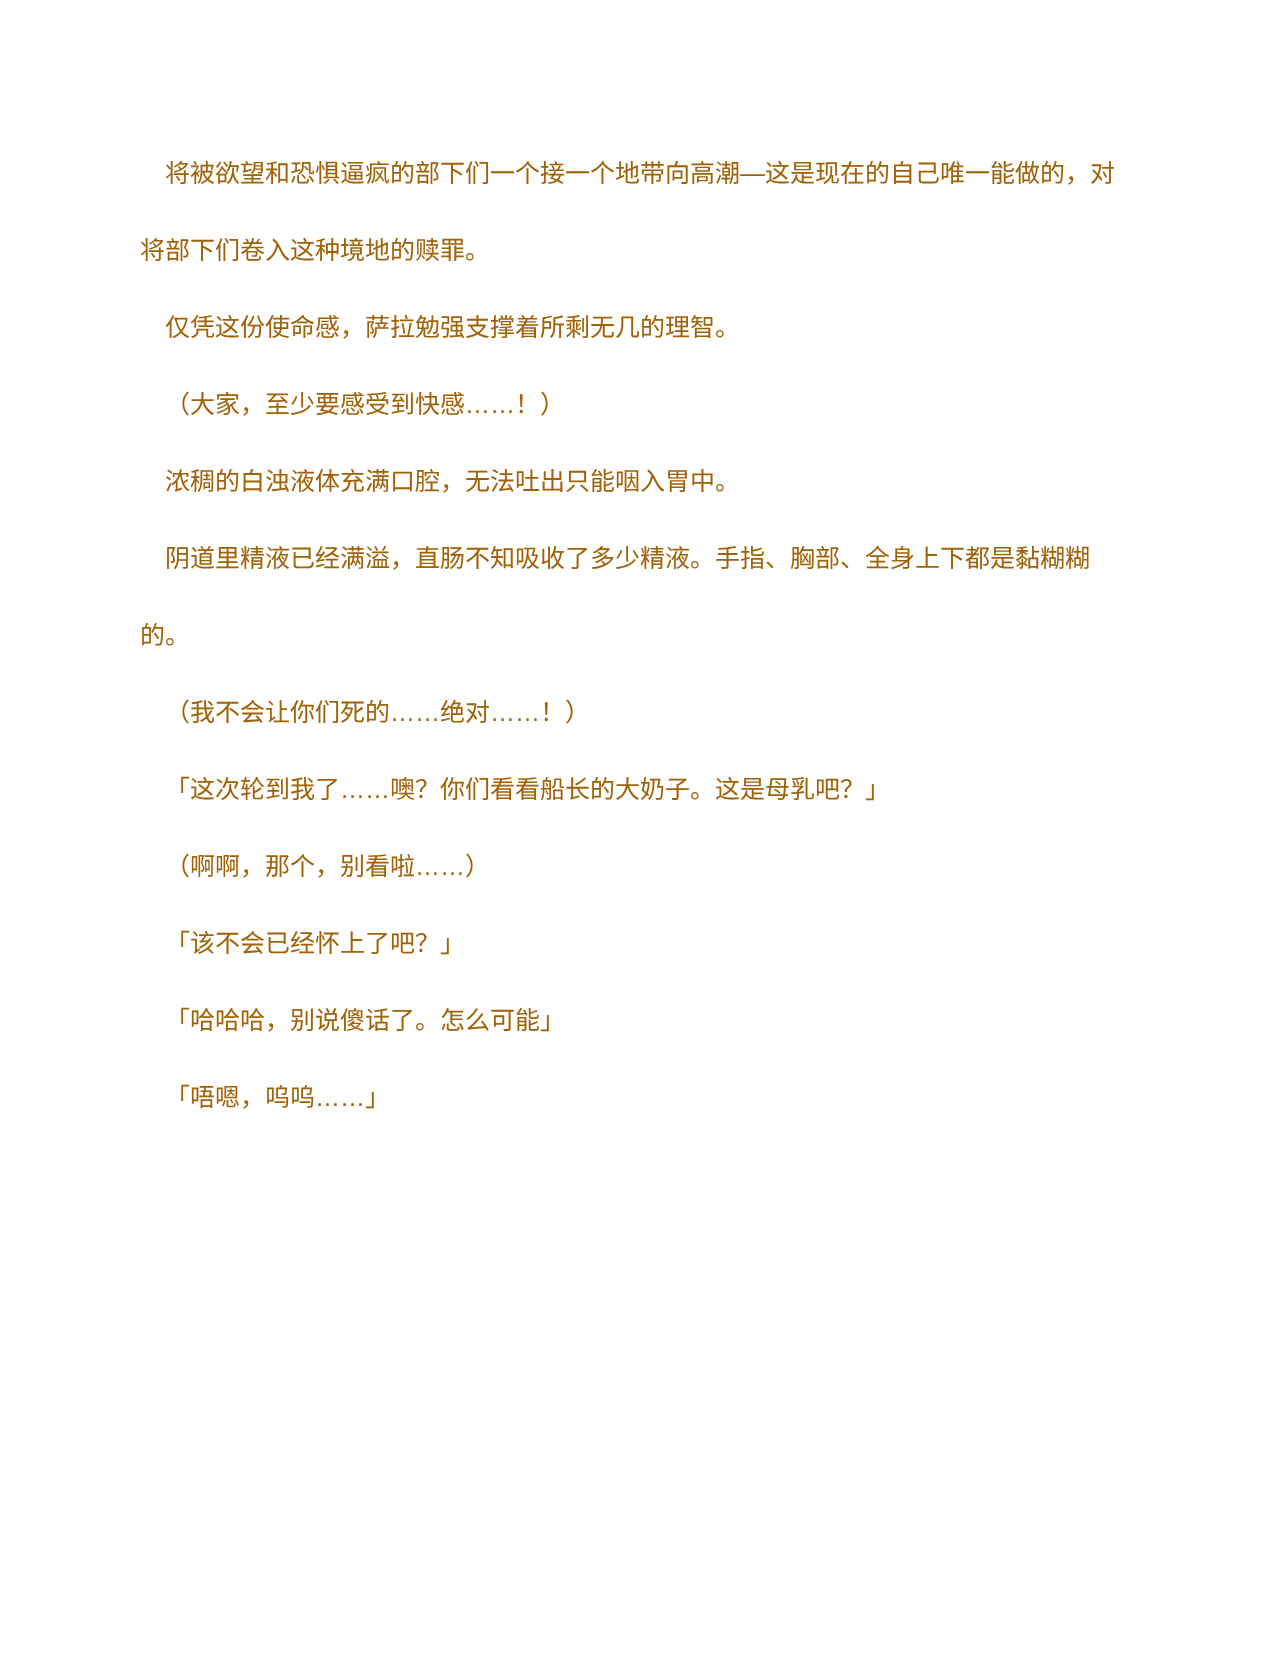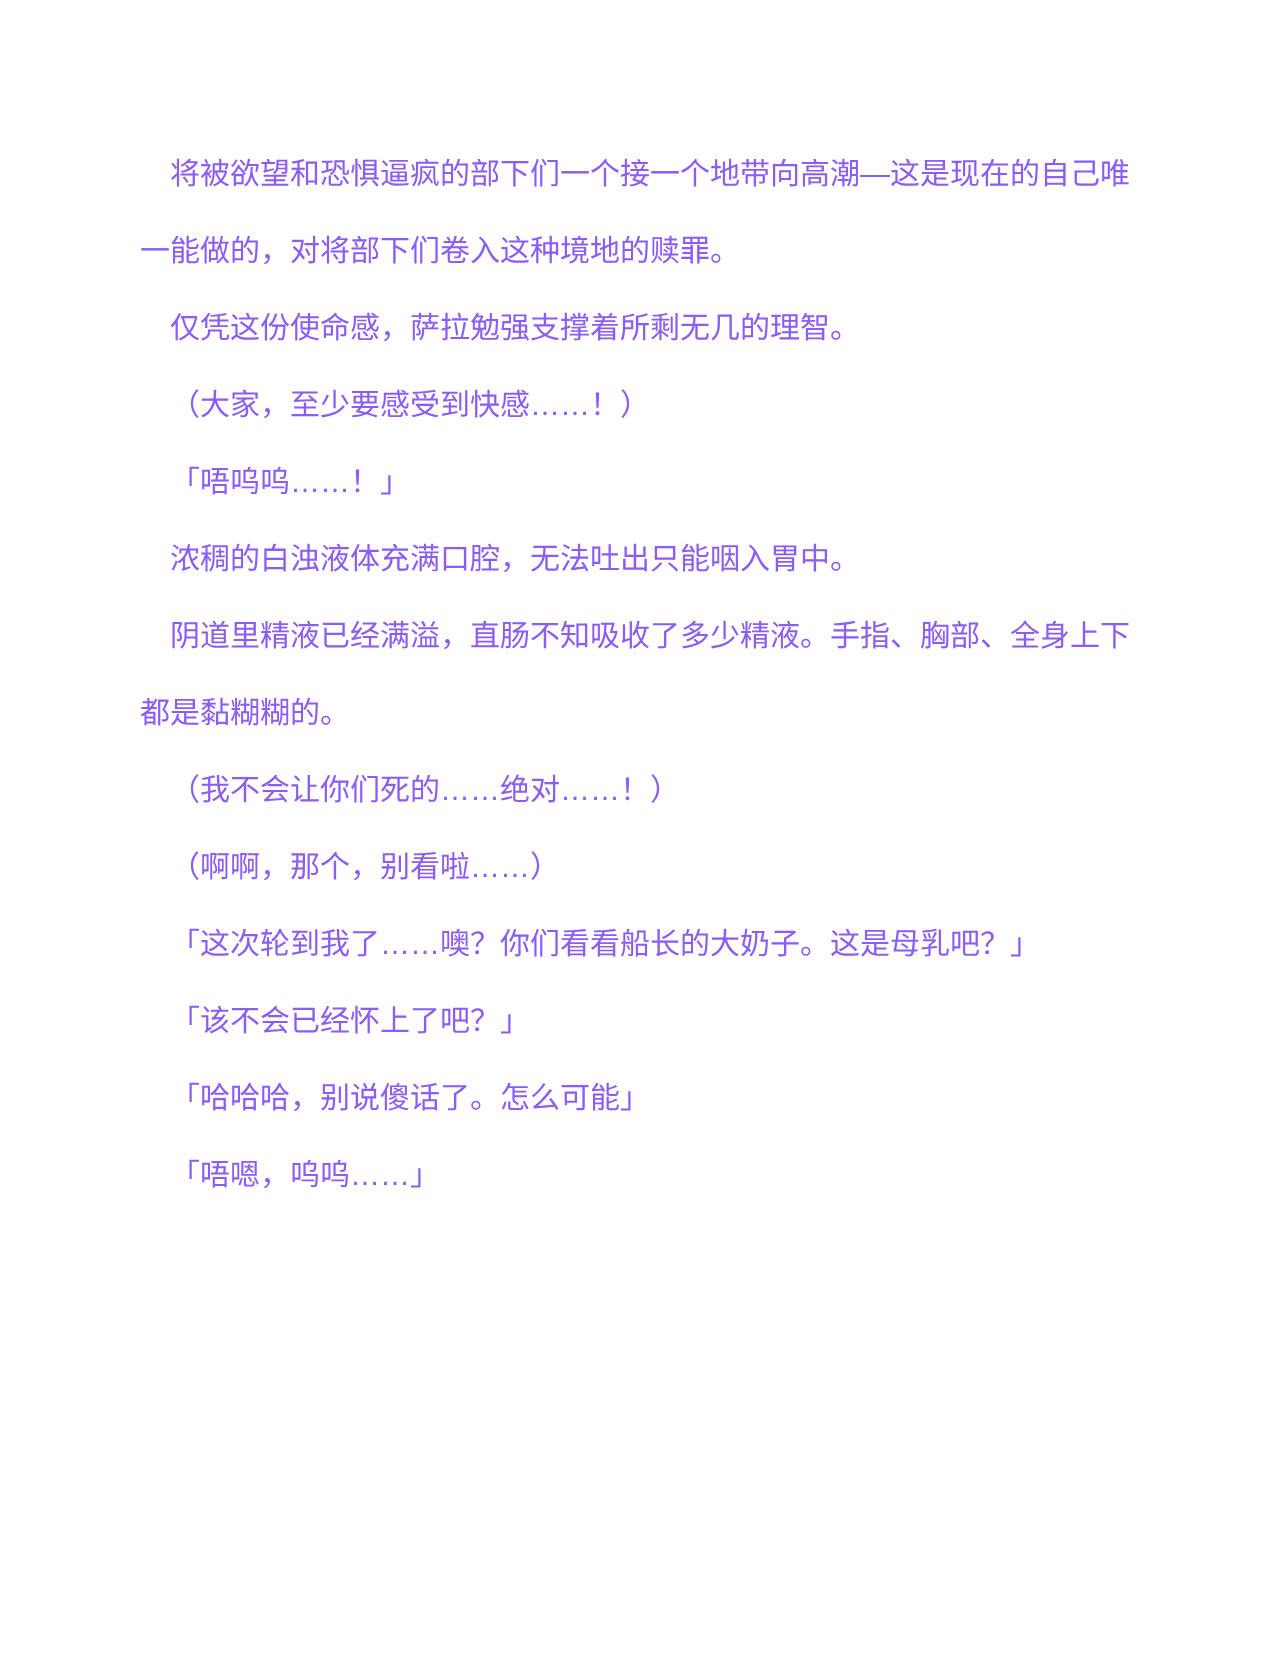--- a/index.html
+++ b/index.html
@@ -17,45 +17,44 @@
   .page {
     position: absolute;
     inset: 0;
     background: #ffffff;
   }
   .text-block {
     position: absolute;
     left: 140px;
     top: 135px;
     width: 990px;
-    color: #8b5cf6;
-    font-size: 30px;
+    color: #a16207;
+    font-size: 25px;
     line-height: 77px;
     font-weight: 500;
     letter-spacing: 0;
   }
   .text-block p {
     margin: 0;
     padding: 0;
     text-indent: 1em; 
     text-align: left;
     word-break: break-all;
   }
 </style>
 </head>
 <body>
 
 <main class="page">
   <article class="text-block">
     <p>将被欲望和恐惧逼疯的部下们一个接一个地带向高潮—这是现在的自己唯一能做的，对将部下们卷入这种境地的赎罪。</p>
     <p>仅凭这份使命感，萨拉勉强支撑着所剩无几的理智。</p>
     <p>（大家，至少要感受到快感……！）</p>
-    <p>「唔呜呜……！」</p>
     <p>浓稠的白浊液体充满口腔，无法吐出只能咽入胃中。</p>
     <p>阴道里精液已经满溢，直肠不知吸收了多少精液。手指、胸部、全身上下都是黏糊糊的。</p>
     <p>（我不会让你们死的……绝对……！）</p>
+    <p>「这次轮到我了……噢？你们看看船长的大奶子。这是母乳吧？」</p>
     <p>（啊啊，那个，别看啦……）</p>
-    <p>「这次轮到我了……噢？你们看看船长的大奶子。这是母乳吧？」</p>
     <p>「该不会已经怀上了吧？」</p>
     <p>「哈哈哈，别说傻话了。怎么可能」</p>
     <p>「唔嗯，呜呜……」</p>
   </article>
 </main>
 
 </body></html>

